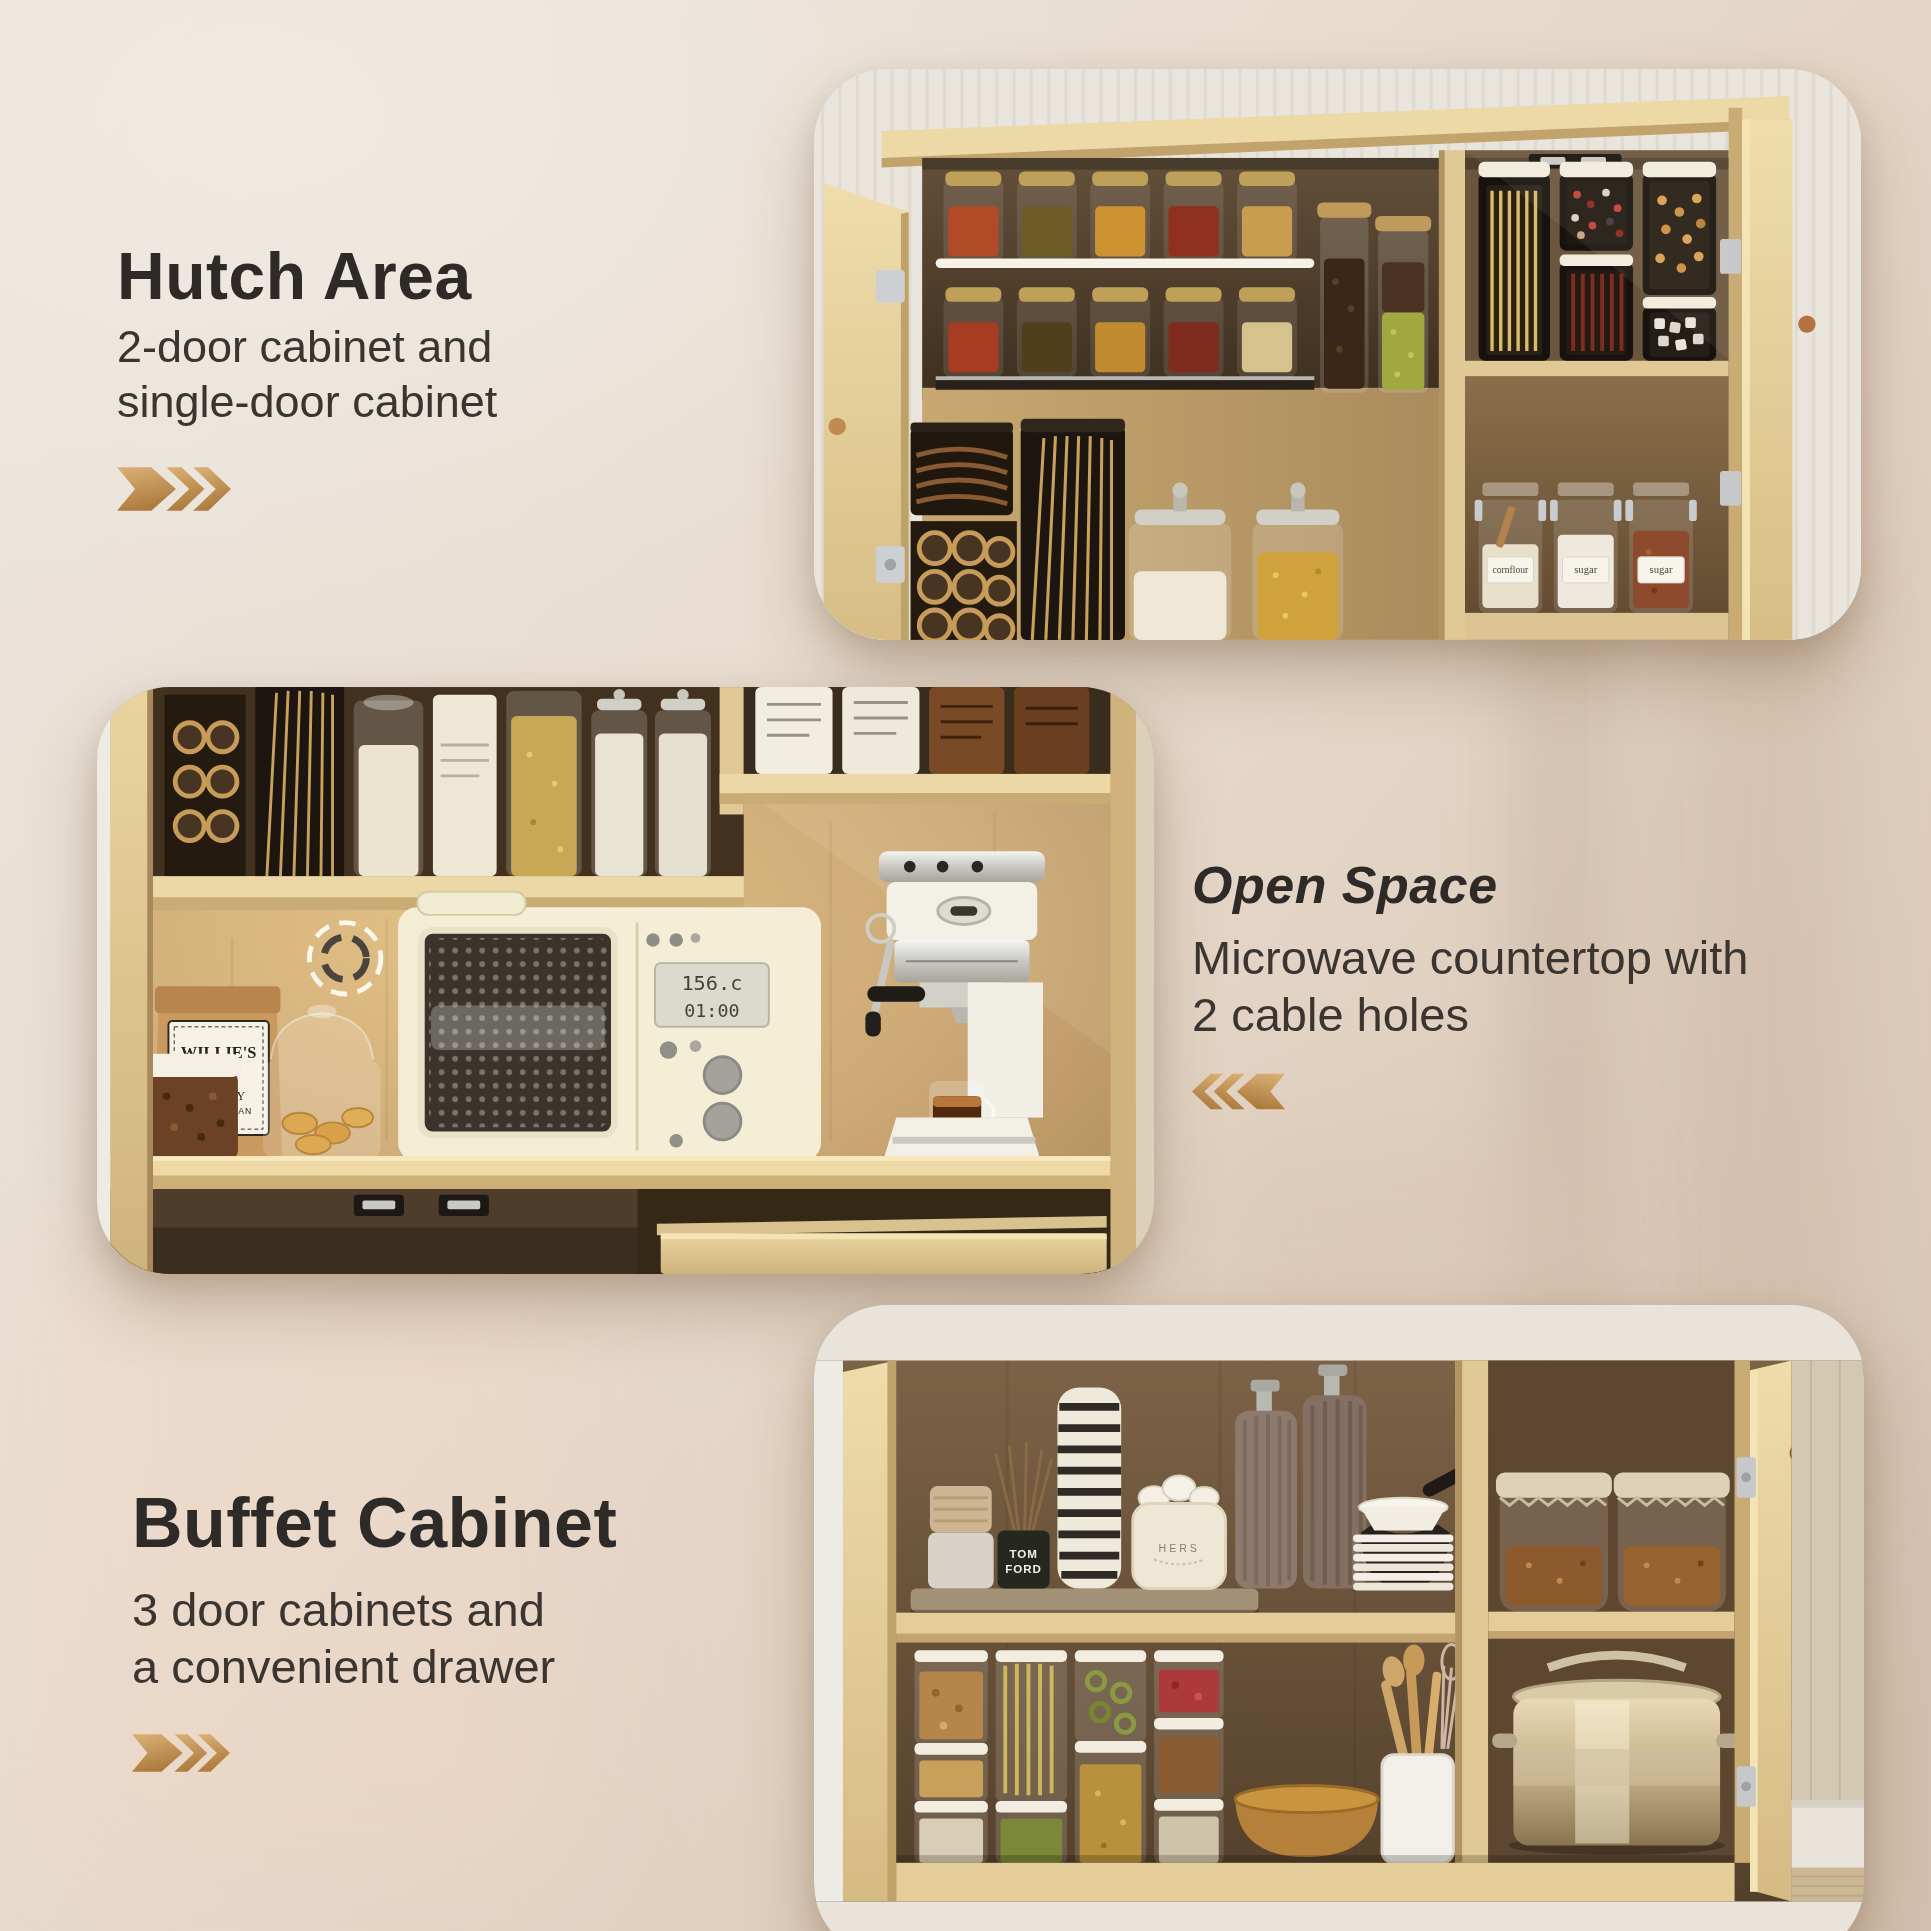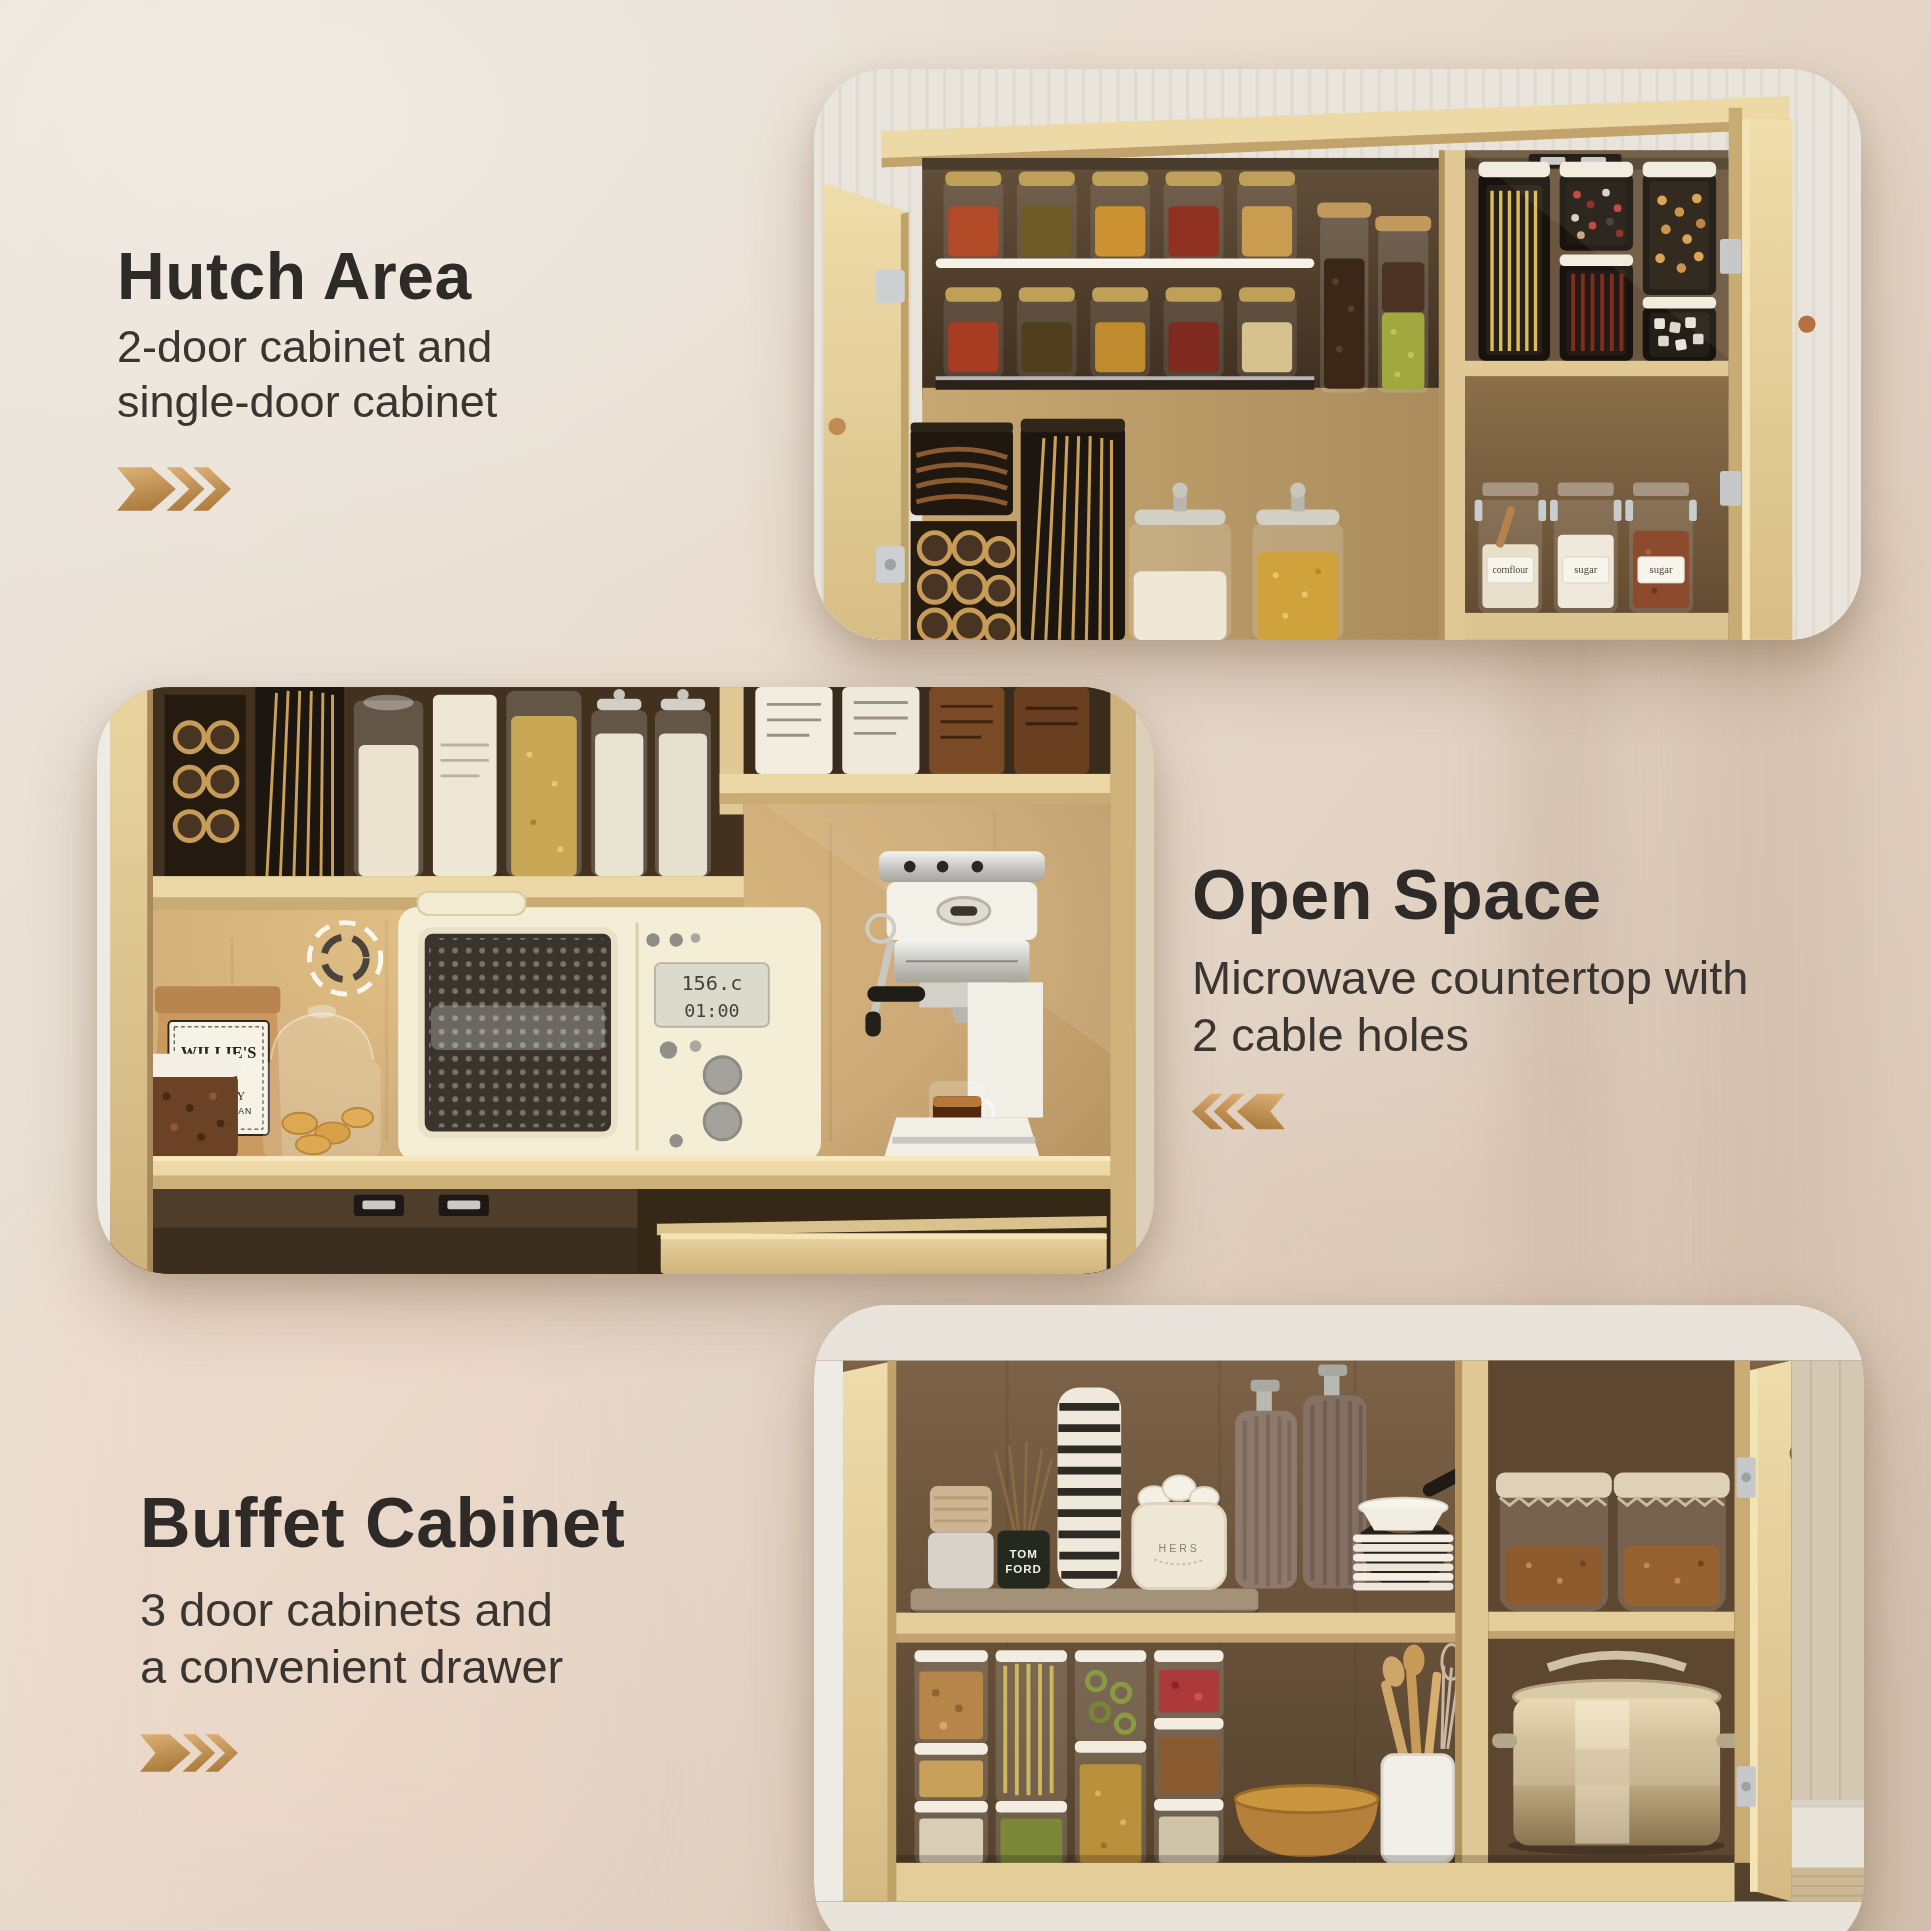--- a/index.html
+++ b/index.html
@@ -16,24 +16,24 @@
   .band4{left:1207px;top:1139px;width:406px;height:212px;background:rgba(214,196,178,.45);filter:blur(44px);}
   .photo{position:absolute;border-radius:73px;overflow:hidden;
     box-shadow:0 35px 68px rgba(108,78,50,.30),0 11.6px 27px rgba(108,78,50,.16);background:#e8e4db;}
   #photo-hutch{left:814px;top:69px;width:1047px;height:571px;}
   #photo-open{left:97px;top:687px;width:1057px;height:587px;}
   #photo-buffet{left:814px;top:1305px;width:1050px;height:652px;}
   .photo svg{display:block;width:100%;height:100%;}
   .tblock{position:absolute;text-align:left;}
   #tb-hutch{left:117px;top:238px;width:560px;}
   #tb-open{left:1192px;top:855px;width:599px;}
-  #tb-buffet{left:140px;top:1483px;width:560px;}
+  #tb-buffet{left:132px;top:1483px;width:560px;}
   .tblock h2{margin:0;font-weight:800;color:#2e2a27;letter-spacing:0.5px;}
   #tb-hutch h2{font-size:66px;}
-  #tb-open h2{font-size:70px;}
+  #tb-open h2{font-size:52px;font-style:italic;}
   #tb-buffet h2{font-size:70px;}
   .tblock p{margin:0;color:#3b3531;font-weight:400;}
   #tb-hutch p{font-size:45px;line-height:1.22;margin-top:6px;}
   #tb-open p{font-size:47px;line-height:1.2;margin-top:15.4px;}
   #tb-buffet p{font-size:47px;line-height:1.2;margin-top:19.3px;}
   .arrows{display:inline-block;}
   #tb-hutch .arrows{margin-top:37px;}
   #tb-open .arrows{margin-top:29px;}
   #tb-buffet .arrows{margin-top:37px;}
 </style>

